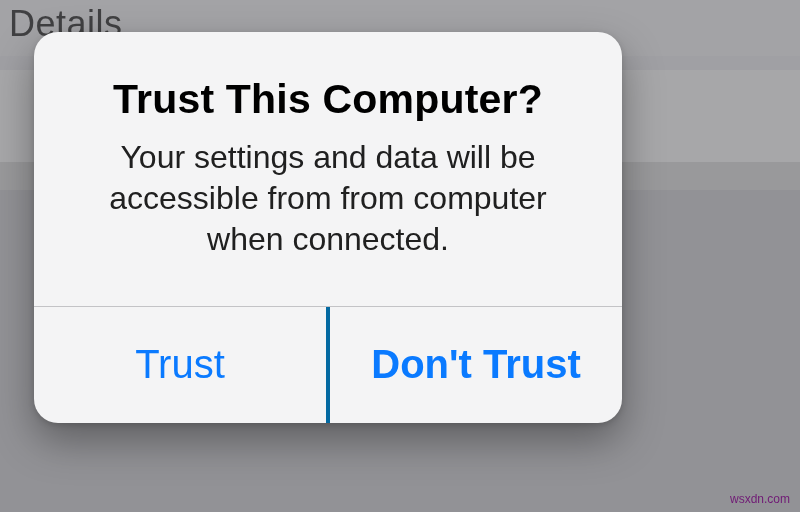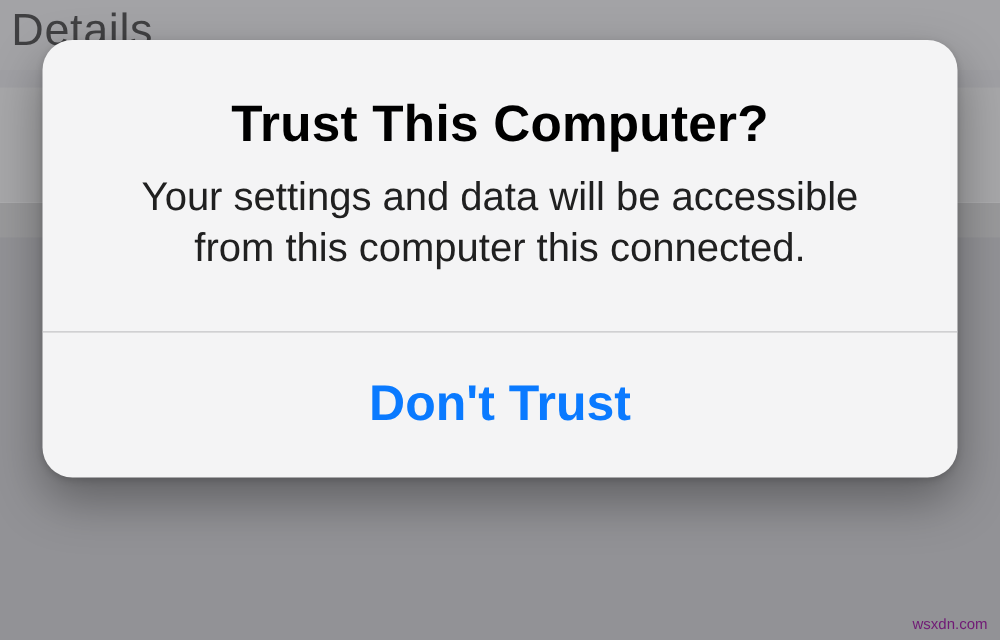--- a/index.html
+++ b/index.html
@@ -62,21 +62,21 @@
     top: 162px;
     width: 100%;
     height: 350px;
     background: rgba(70, 70, 73, 0.55);
   }
 
   .alert {
     position: absolute;
     left: 34px;
     top: 32px;
-    width: 732px;
+    width: 588px;
     border-radius: 24px;
     background: #f4f4f5;
     box-shadow: 0 18px 40px rgba(0,0,0,0.35), 0 2px 6px rgba(0,0,0,0.15);
     overflow: hidden;
     display: flex;
     flex-direction: column;
   }
 
   .alert-body {
     padding: 44px 60px 46px 60px;
@@ -109,21 +109,21 @@
     flex: 1;
     display: flex;
     align-items: center;
     justify-content: center;
     font-size: 40px;
     color: #0a7aff;
     cursor: pointer;
     user-select: none;
   }
   .alert-btn + .alert-btn {
-    border-left: 7px solid #0369a1;
+    border-left: 4px solid #0369a1;
   }
   .alert-btn.primary {
     font-weight: 600;
   }
 
   .watermark {
     position: absolute;
     right: 10px;
     bottom: 6px;
     font-size: 12px;
@@ -141,21 +141,22 @@
   </div>
 
   <div class="content-row"></div>
 
   <div class="dim-overlay"></div>
   <div class="dim-overlay2"></div>
 
   <div class="alert">
     <div class="alert-body">
       <h1 class="alert-title">Trust This Computer?</h1>
-      <p class="alert-message">Your settings and data will be accessible from this computer this connected.</p>
+      <p class="alert-message">Your settings and data will be accessible from from computer when connected.</p>
     </div>
     <div class="alert-buttons">
+      <div class="alert-btn">Trust</div>
       <div class="alert-btn primary">Don't Trust</div>
     </div>
   </div>
 
   <div class="watermark">wsxdn.com</div>
 </div>
 
 </body></html>

